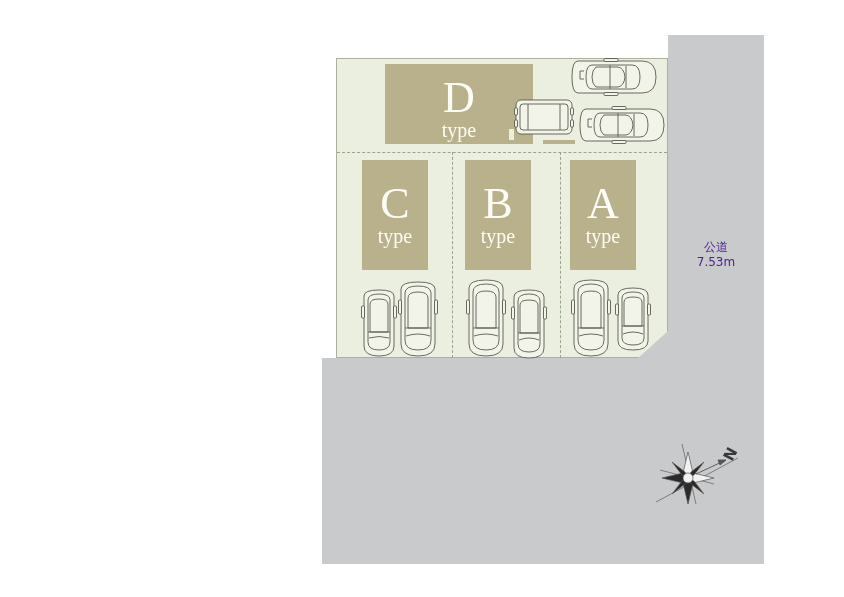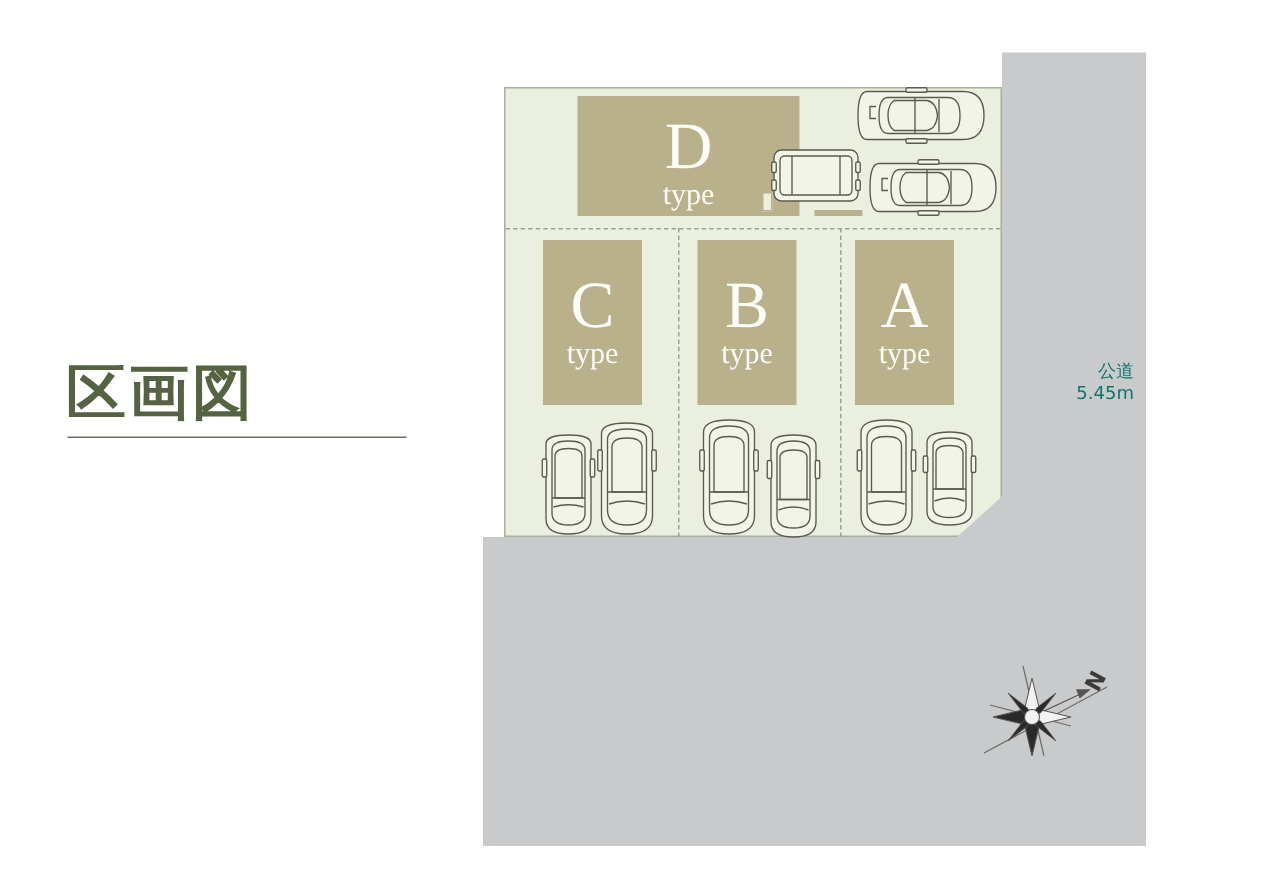--- a/index.html
+++ b/index.html
@@ -17,21 +17,21 @@
       border-top:1.6px solid #6b6f63;}
 
   
   .road{position:absolute;background:#c8cacb;}
   #road-right{left:668px;top:35px;width:96px;height:330px;}
   #road-bottom{left:322px;top:358px;width:442px;height:206px;}
   #road-corner{position:absolute;left:604px;top:330px;width:64px;height:30px;
       background:#c8cacb;clip-path:polygon(100% 0,100% 100%,0 100%);}
 
   .road-label{position:absolute;font-family:"DejaVu Sans","Liberation Sans",sans-serif;
-      color:#0f766e;text-align:right;line-height:15px;}
+      color:#4c1d95;text-align:center;line-height:15px;}
   #road-right-label{left:676px;top:240px;width:80px;font-size:12px;}
   #road-bottom-label{left:455px;top:448px;width:140px;font-size:12px;}
 
   
   #site{position:absolute;left:336px;top:58px;width:332px;height:300px;
       background:#eaefe0;border:1px solid #aab09a;box-sizing:border-box;
       clip-path:polygon(0 0,100% 0,100% 91%,91% 100%,0 100%);}
 
   
   .divider-h{position:absolute;background:transparent;border-top:1px dashed #9aa48c;}
@@ -69,32 +69,28 @@
   #compass{position:absolute;left:652px;top:440px;width:100px;height:70px;}
 
   
   .nosel{user-select:none;}
 </style>
 </head>
 <body>
 
 <div id="stage">
 
-  <div id="title-block">
-    <div id="page-title" class="nosel">区画図</div>
-    <div id="title-rule"></div>
-  </div>
 
   <div id="road-right" class="road"></div>
   <div id="road-corner"></div>
   <div id="road-bottom" class="road"></div>
 
   <div id="road-right-label" class="road-label nosel">
     <div>公道</div>
-    <div>5.45m</div>
+    <div>7.53m</div>
   </div>
 
 
   <div id="site"></div>
 
   <div id="div-h-1" class="divider-h"></div>
   <div id="div-v-1" class="divider-v"></div>
   <div id="div-v-2" class="divider-v"></div>
 
   <div id="house-d" class="house">

